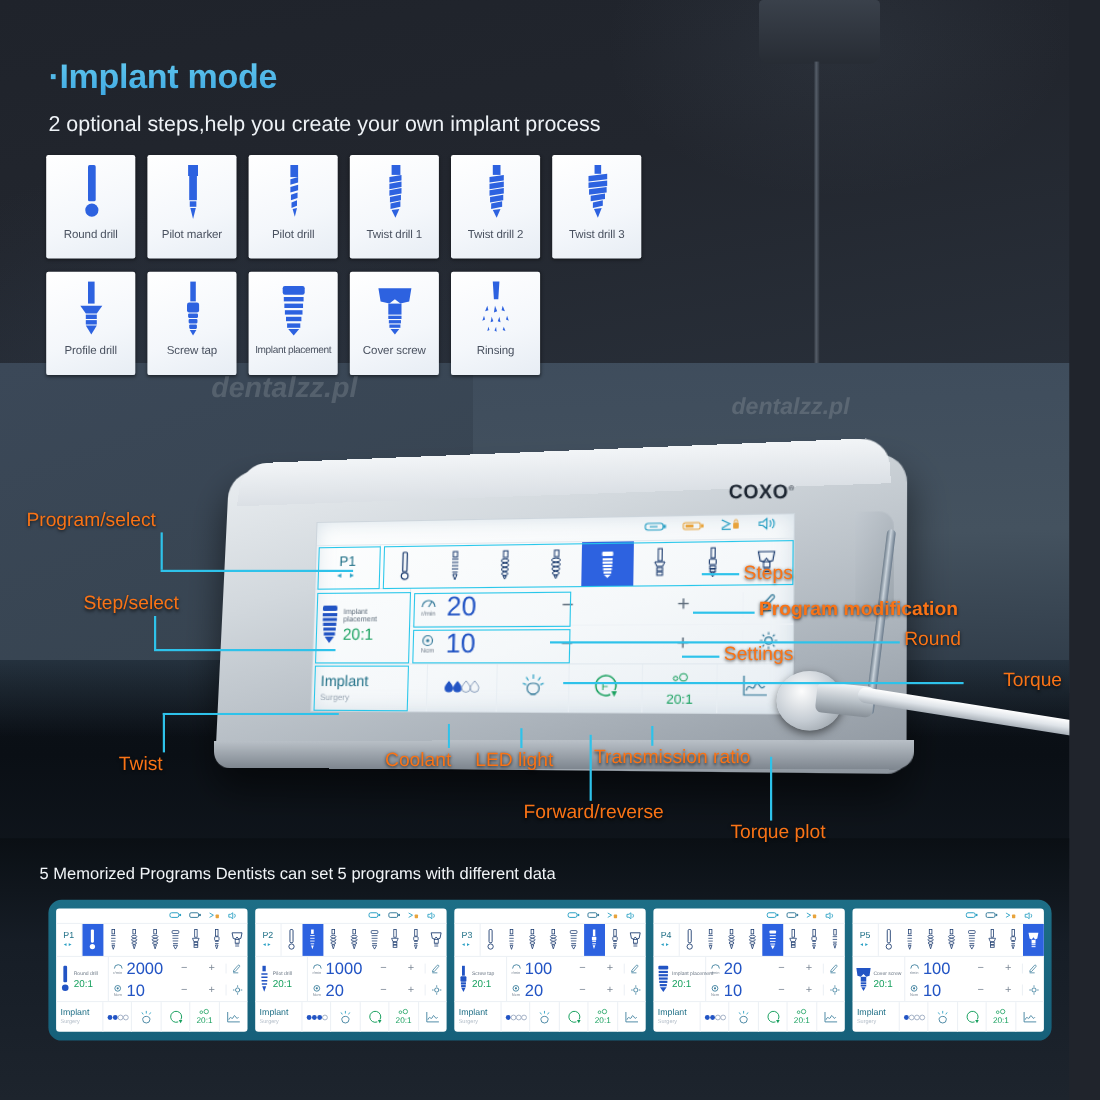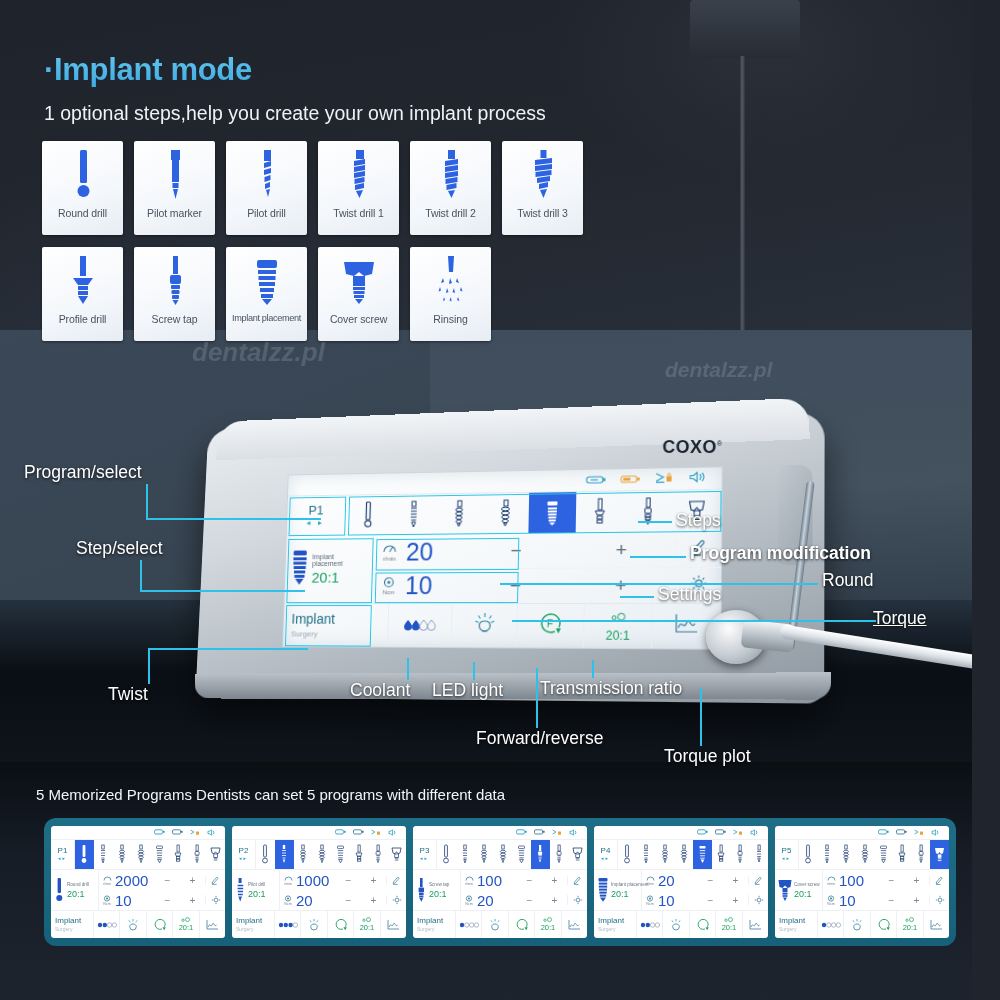--- a/index.html
+++ b/index.html
@@ -211,21 +211,21 @@
     border-radius: 8px; transform: rotate(9deg); transform-origin: left center;
   }
   .cable2 {
     position: absolute; left: 786px; top: 480px; width: 8px; height: 170px;
     background: linear-gradient(90deg, #6d7c8a, #c9d2da 45%, #69798a);
     border-radius: 6px; transform: rotate(7deg); transform-origin: bottom center;
   }
 
   
   .callout {
-    position: absolute; color: #ffffff; font-size: 17.5px; white-space: nowrap;
+    position: absolute; color: #f97316; font-size: 17.5px; white-space: nowrap;
     text-shadow: 0 1px 3px rgba(0,0,0,.8);
   }
   .leader { position: absolute; background: #2ec2ea; }
   .lh { height: 1.6px; }
   .lv { width: 1.6px; }
 
   
   .bottom-title {
     position: absolute; left: 36px; top: 786px; font-size: 15px; color: #f2f5f8;
     white-space: nowrap;
@@ -285,21 +285,21 @@
   <div class="bg-top"></div>
   <div class="lamp"></div>
   <div class="lamp-stem"></div>
   <div class="bg-mid"></div>
   <div class="bg-mid-left"></div>
   <div class="bg-desk"></div>
   <div class="desk-gloss"></div>
   <div class="bg-bottom2"></div>
 
   <div class="headline">·Implant mode</div>
-  <div class="subhead">1 optional steps,help you create your own implant process</div>
+  <div class="subhead">2 optional steps,help you create your own implant process</div>
 
   <div class="grid">
     <div class="grid-row">
 
       <div class="tile">
         <div class="tile-ico">
           <svg width="30" height="52" viewBox="0 0 30 52">
               <rect x="12" y="2" width="7" height="33" rx="1.5" fill="#2d62e0"></rect>
               <circle cx="15.5" cy="43" r="6" fill="#2d62e0"></circle>
             </svg>
@@ -772,21 +772,21 @@
 
   <div class="callout" style="left:690px; top:543px;font-weight:bold;">Program modification</div>
   <div class="leader lh" style="left:630px; top:556px; width:56px;"></div>
 
   <div class="callout" style="left:822px; top:570px;">Round</div>
   <div class="leader lh" style="left:500px; top:583px; width:318px;"></div>
 
   <div class="callout" style="left:658px; top:584px;">Settings</div>
   <div class="leader lh" style="left:620px; top:596px; width:34px;"></div>
 
-  <div class="callout" style="left:873px; top:608px;text-decoration:underline;">Torque</div>
+  <div class="callout" style="left:912px; top:608px;">Torque</div>
   <div class="leader lh" style="left:512px; top:620px; width:364px;"></div>
 
   <div class="callout" style="left:350px; top:680px;">Coolant</div>
   <div class="leader lv" style="left:407px; top:658px; height:22px;"></div>
 
   <div class="callout" style="left:432px; top:680px;">LED light</div>
   <div class="leader lv" style="left:473px; top:662px; height:18px;"></div>
 
   <div class="callout" style="left:540px; top:678px;">Transmission ratio</div>
   <div class="leader lv" style="left:592px; top:660px; height:18px;"></div>

